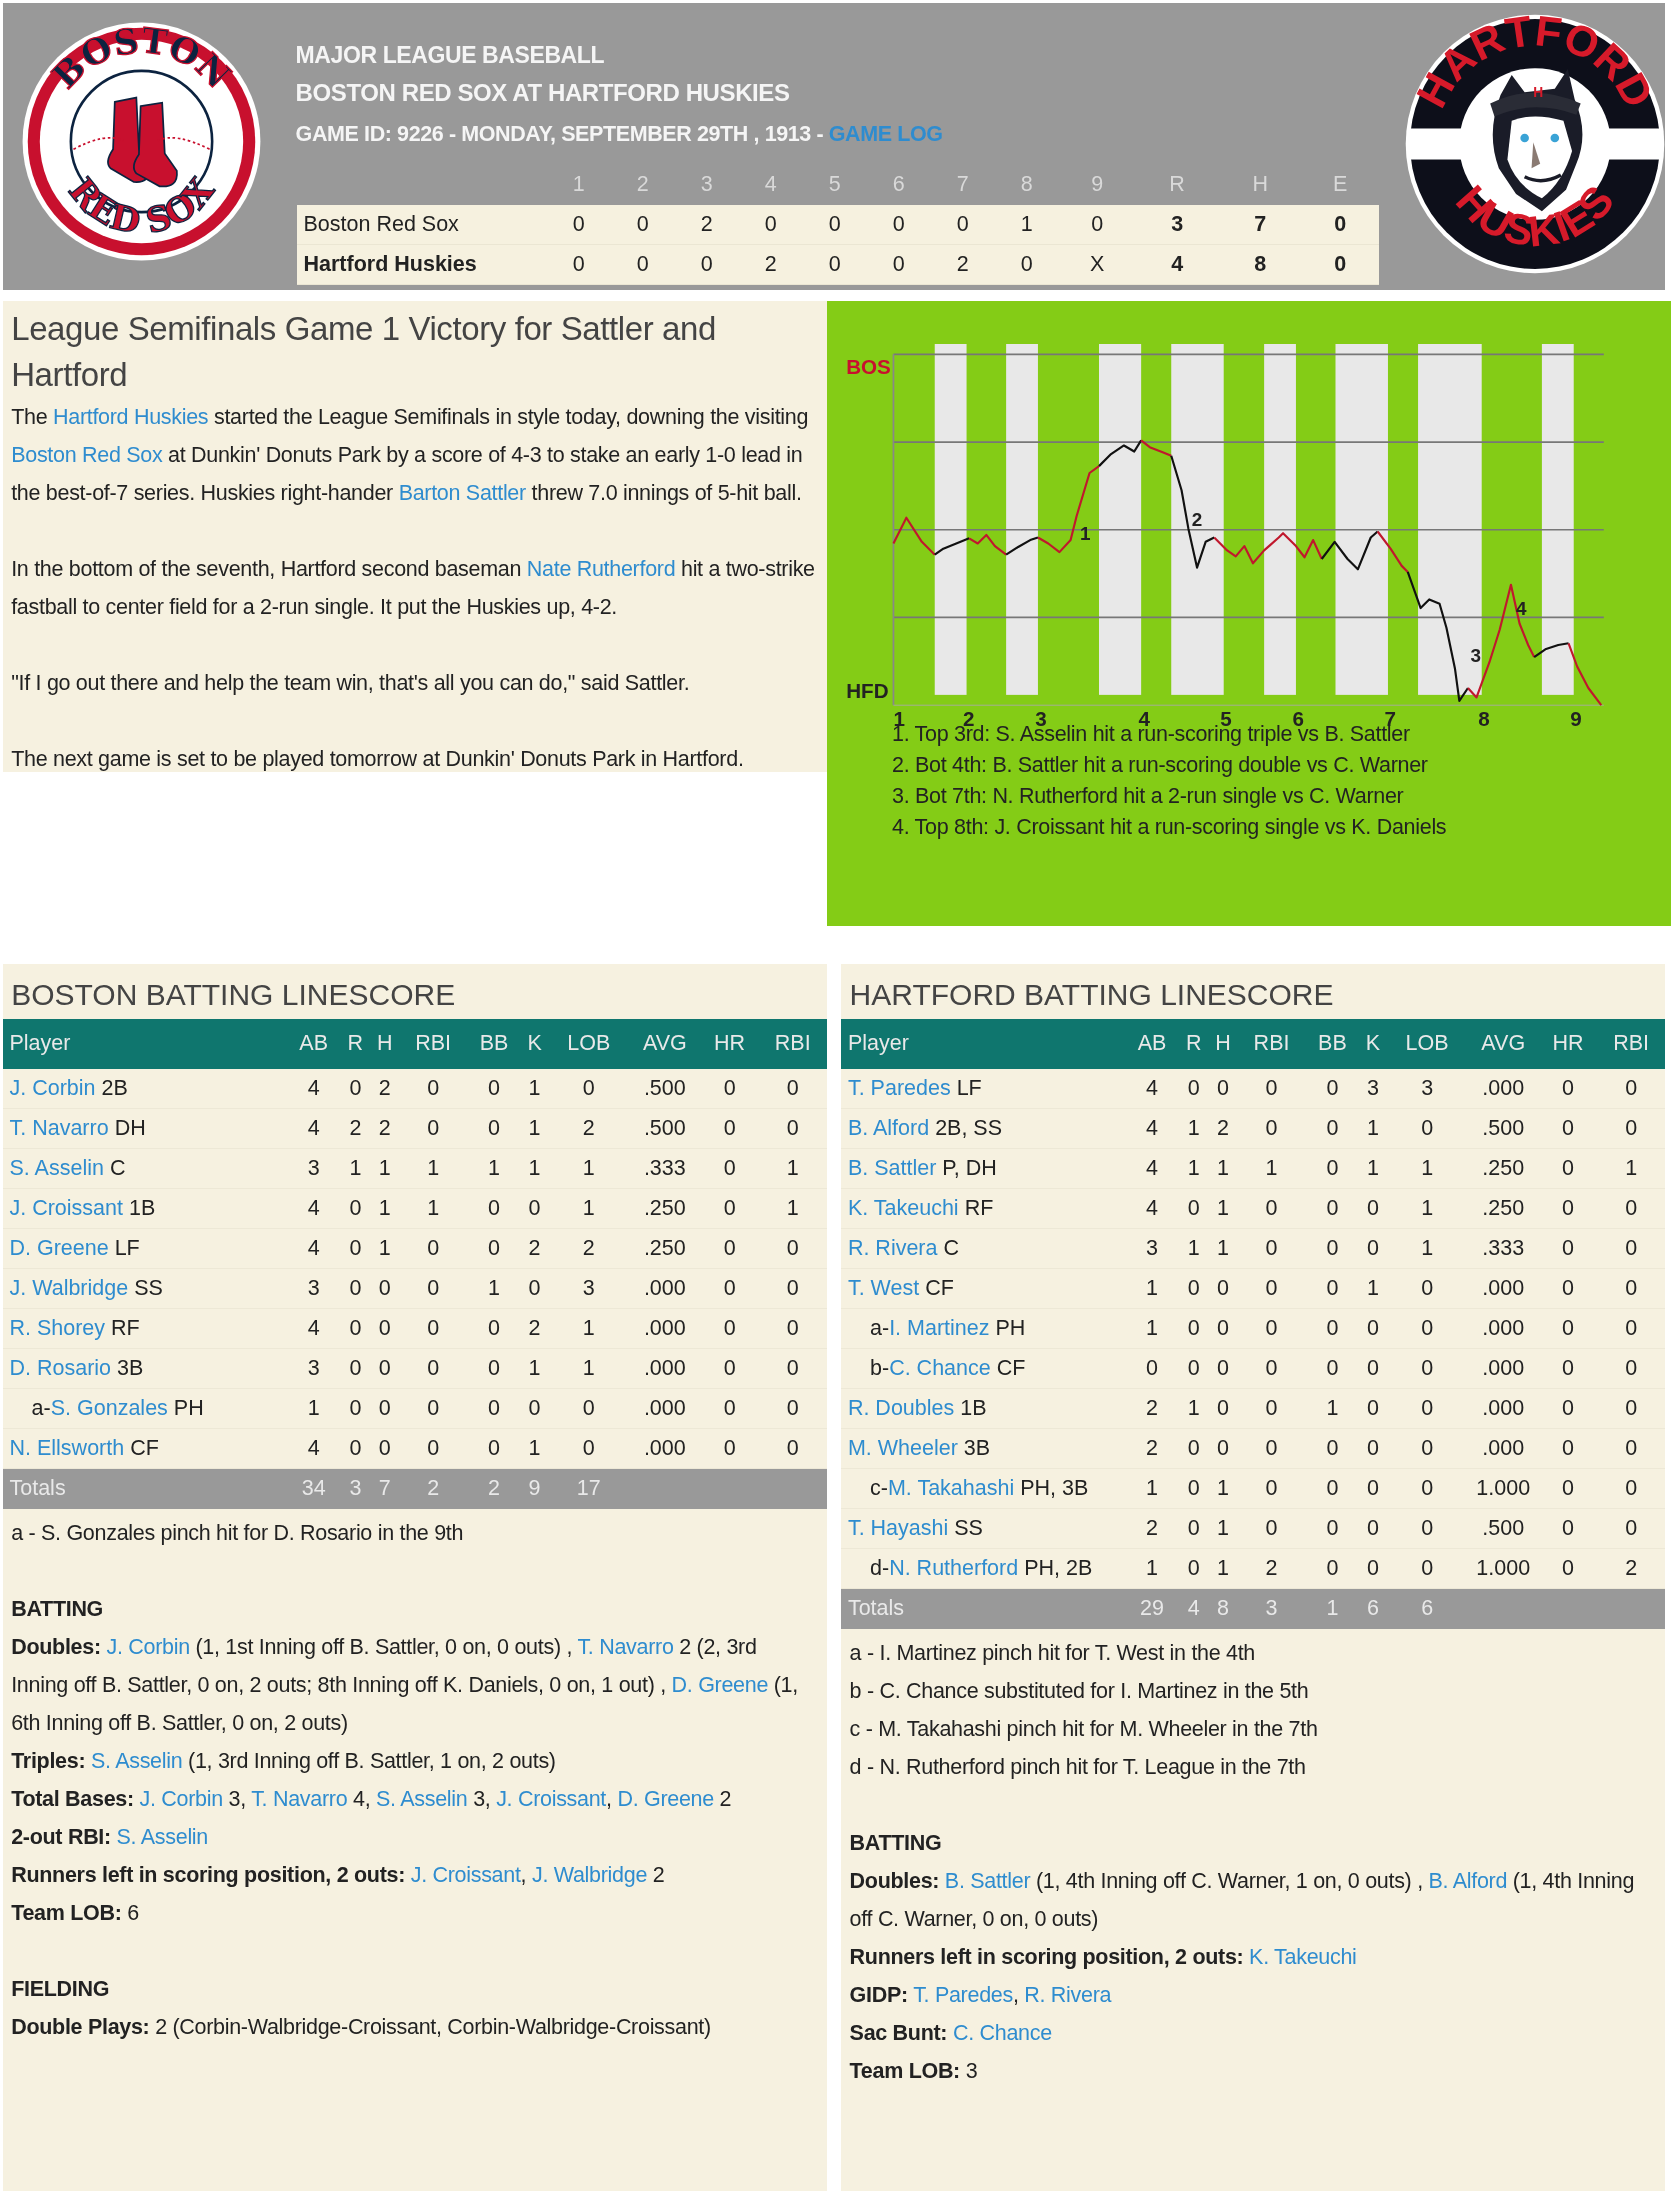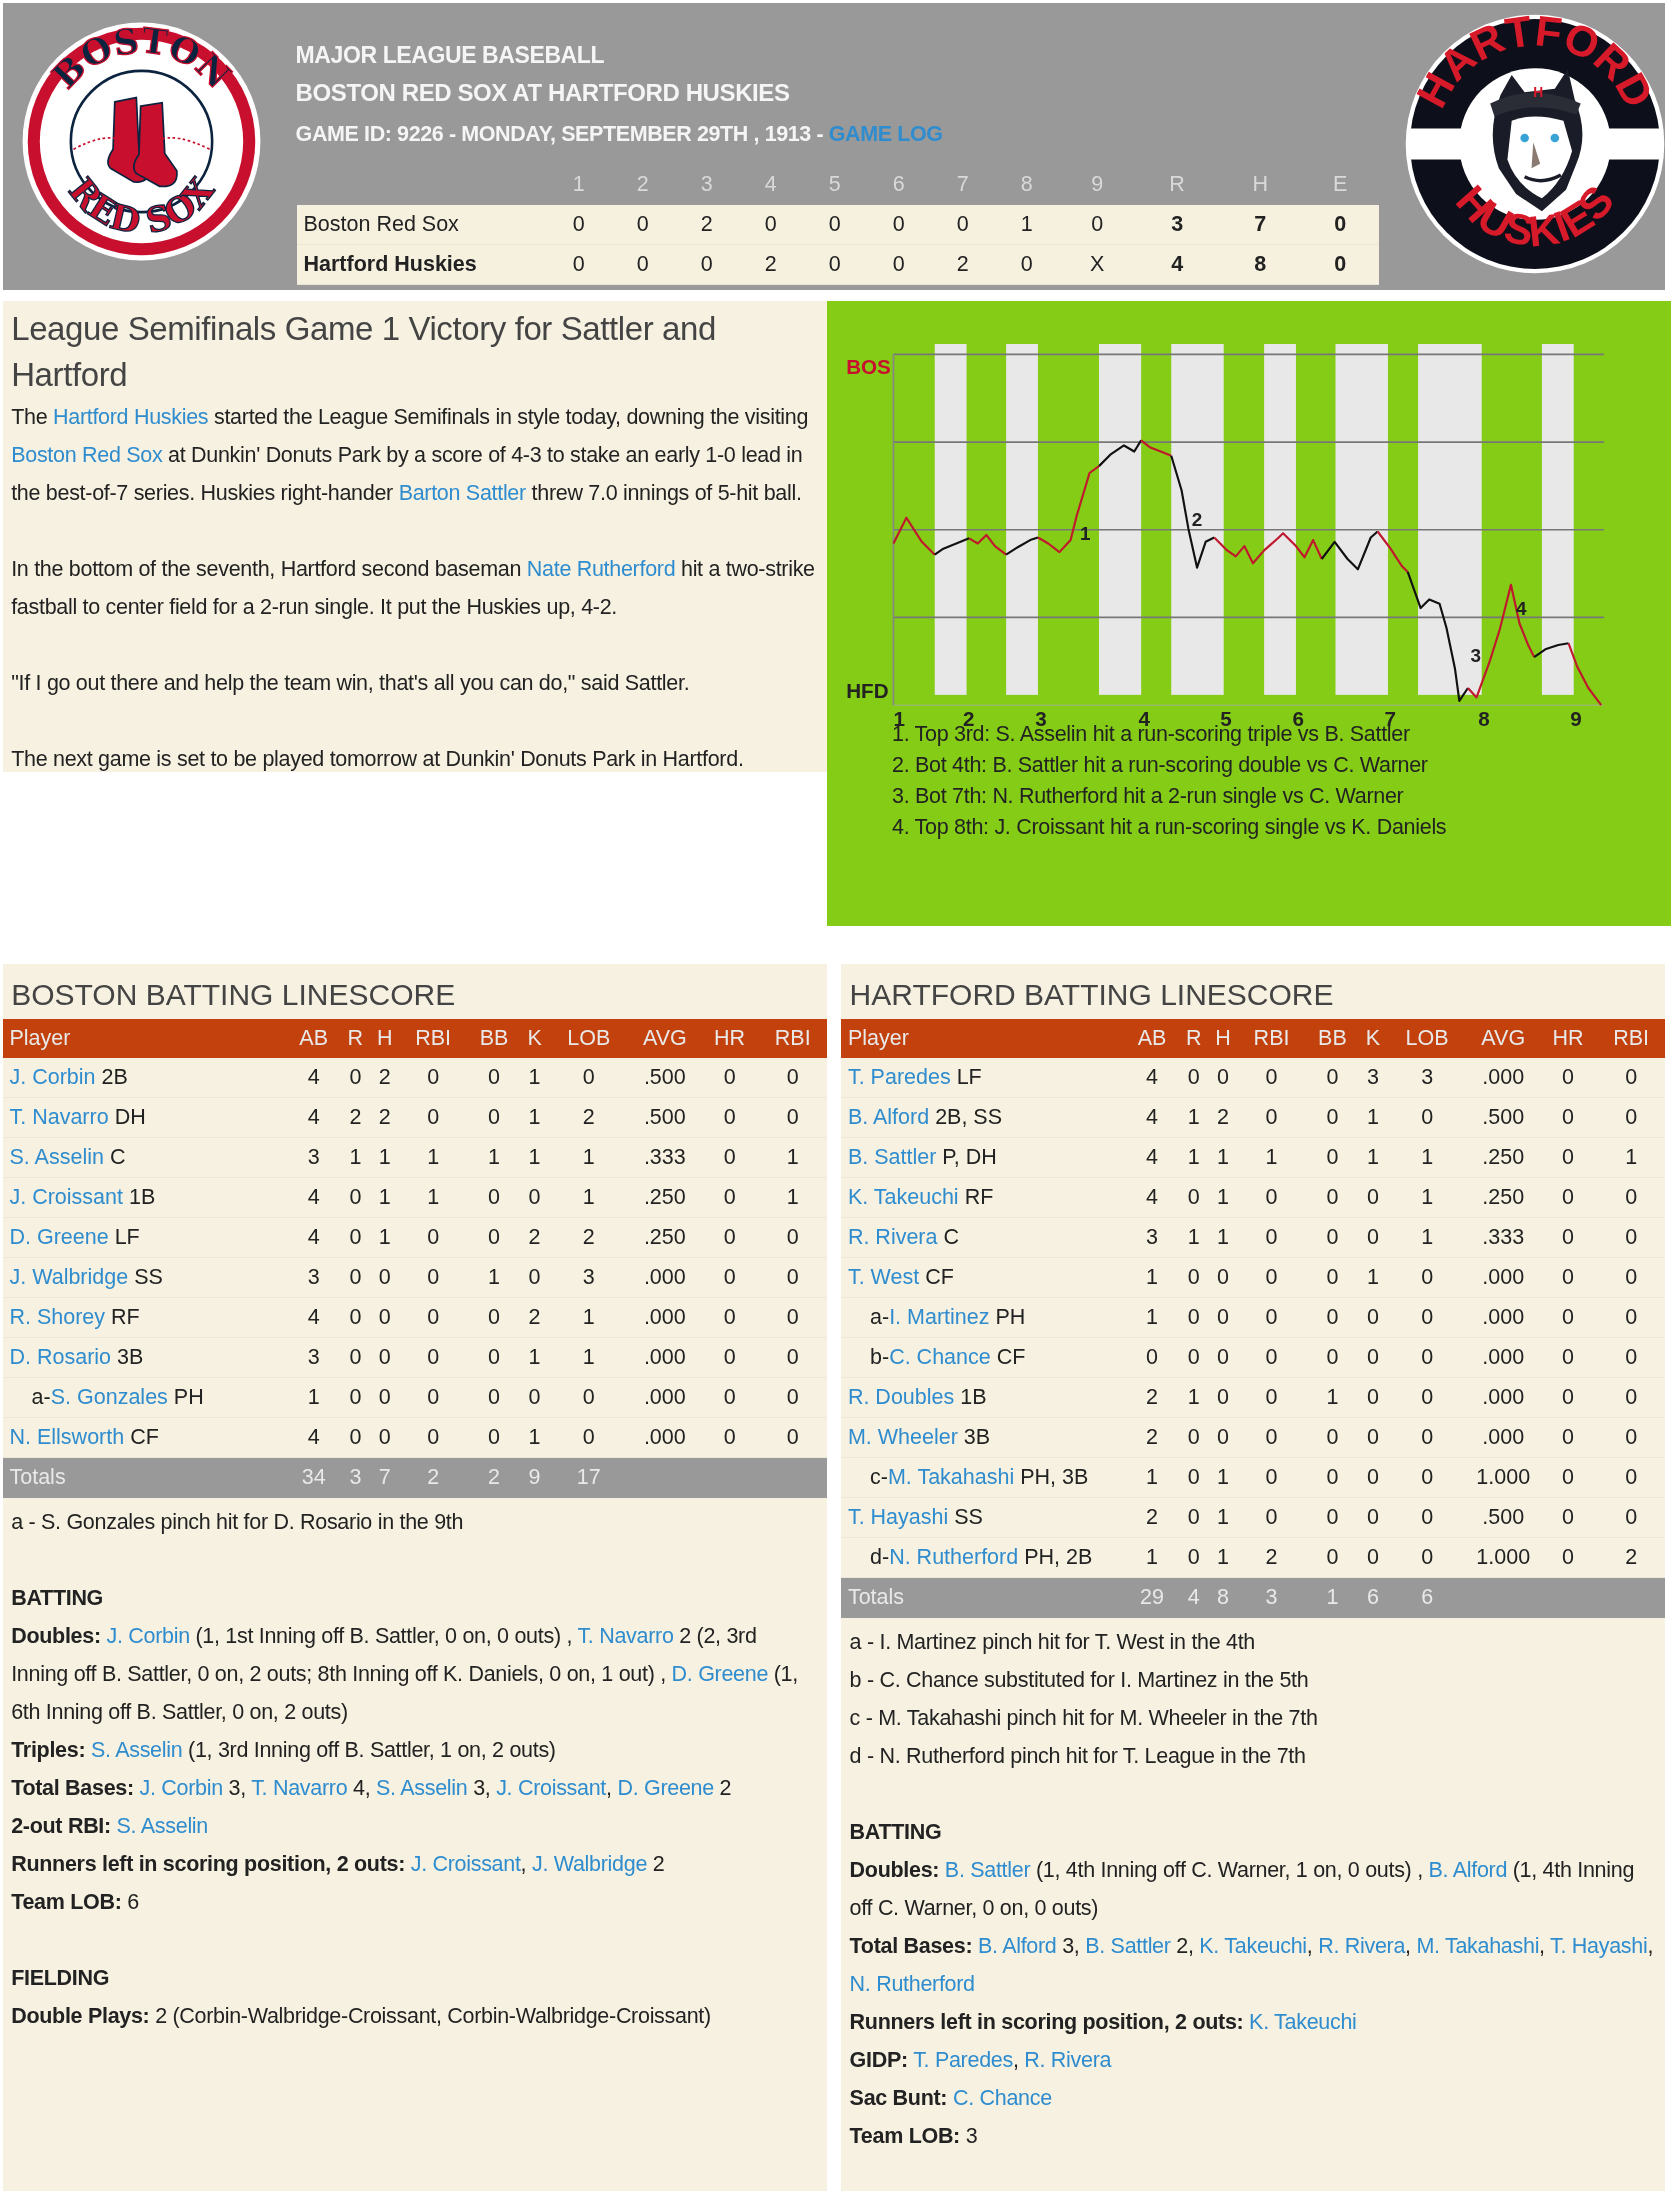--- a/index.html
+++ b/index.html
@@ -34,21 +34,21 @@
   .chart { position: absolute; left: 827px; top: 301px; width: 845px; height: 625px; background: #84cc16; }
   .chart svg { position: absolute; left: 0; top: 0; }
   .wp-notes { position: absolute; left: 65px; top: 418px; font-size: 21.5px; line-height: 31px; color: #222; letter-spacing: -0.3px; }
 
   
   .panel { position: absolute; top: 964px; width: 824px; background: #f6f1e0; }
   .panel.bos { left: 2.6px; height: 1228px; }
   .panel.hfd { left: 841px; width: 824px; height: 1228px; }
   .panel h2 { font-weight: normal; font-size: 30px; line-height: 34px; color: #444; padding: 13.8px 8.6px 6.9px; letter-spacing: 0px; }
   .bt { width: 100%; border-collapse: collapse; }
-  .bt th { background: #c2410c; color: #e9e9e9; font-weight: normal; font-size: 21.5px; height: 39px; text-align: center; }
+  .bt th { background: #0f766e; color: #e9e9e9; font-weight: normal; font-size: 21.5px; height: 50px; text-align: center; }
   .bt th.pl { text-align: left; padding-left: 6.9px; }
   .bt td { font-size: 21.5px; height: 40px; text-align: center; color: #222; border-bottom: 1.7px solid #ede8d6; }
   .bt td.pl { text-align: left; padding-left: 6.9px; white-space: nowrap; }
   .bt td.pl.sub { padding-left: 29px; }
   .bt tr.totals td { background: #999999; color: #e9e9e9; border-bottom: none; }
   .foot { font-size: 21.5px; line-height: 38px; padding: 5.2px 8.6px 0; color: #222; letter-spacing: -0.3px; }
   .sect { font-size: 21.5px; line-height: 38px; padding: 0 8.6px; color: #222; letter-spacing: -0.3px; }
   .sect .hd { font-weight: bold; }
   .sect b { font-weight: bold; }
 </style>
@@ -642,20 +642,19 @@
   </table>
   <div class="foot">
     <div>a - I. Martinez pinch hit for T. West in the 4th</div>
     <div>b - C. Chance substituted for I. Martinez in the 5th</div>
     <div>c - M. Takahashi pinch hit for M. Wheeler in the 7th</div>
     <div>d - N. Rutherford pinch hit for T. League in the 7th</div>
   </div>
   <div class="sect" style="margin-top:38px">
     <div class="hd">BATTING</div>
     <div><b>Doubles:</b> <a href="#">B. Sattler</a><span> (1, 4th Inning off C. Warner, 1 on, 0 outs) , </span><a href="#">B. Alford</a><span> (1, 4th Inning off C. Warner, 0 on, 0 outs)</span></div>
-    <div><b>Total Bases:</b> <a href="#">B. Alford</a><span> 3, </span><a href="#">B. Sattler</a><span> 2, </span><a href="#">K. Takeuchi</a><span>, </span><a href="#">R. Rivera</a><span>, </span><a href="#">M. Takahashi</a><span>, </span><a href="#">T. Hayashi</a><span>, </span><a href="#">N. Rutherford</a></div>
     <div><b>Runners left in scoring position, 2 outs:</b> <a href="#">K. Takeuchi</a></div>
     <div><b>GIDP:</b> <a href="#">T. Paredes</a><span>, </span><a href="#">R. Rivera</a></div>
     <div><b>Sac Bunt:</b> <a href="#">C. Chance</a></div>
     <div><b>Team LOB:</b><span> 3</span></div>
   </div>
 </div>
 
 
 </body></html>

